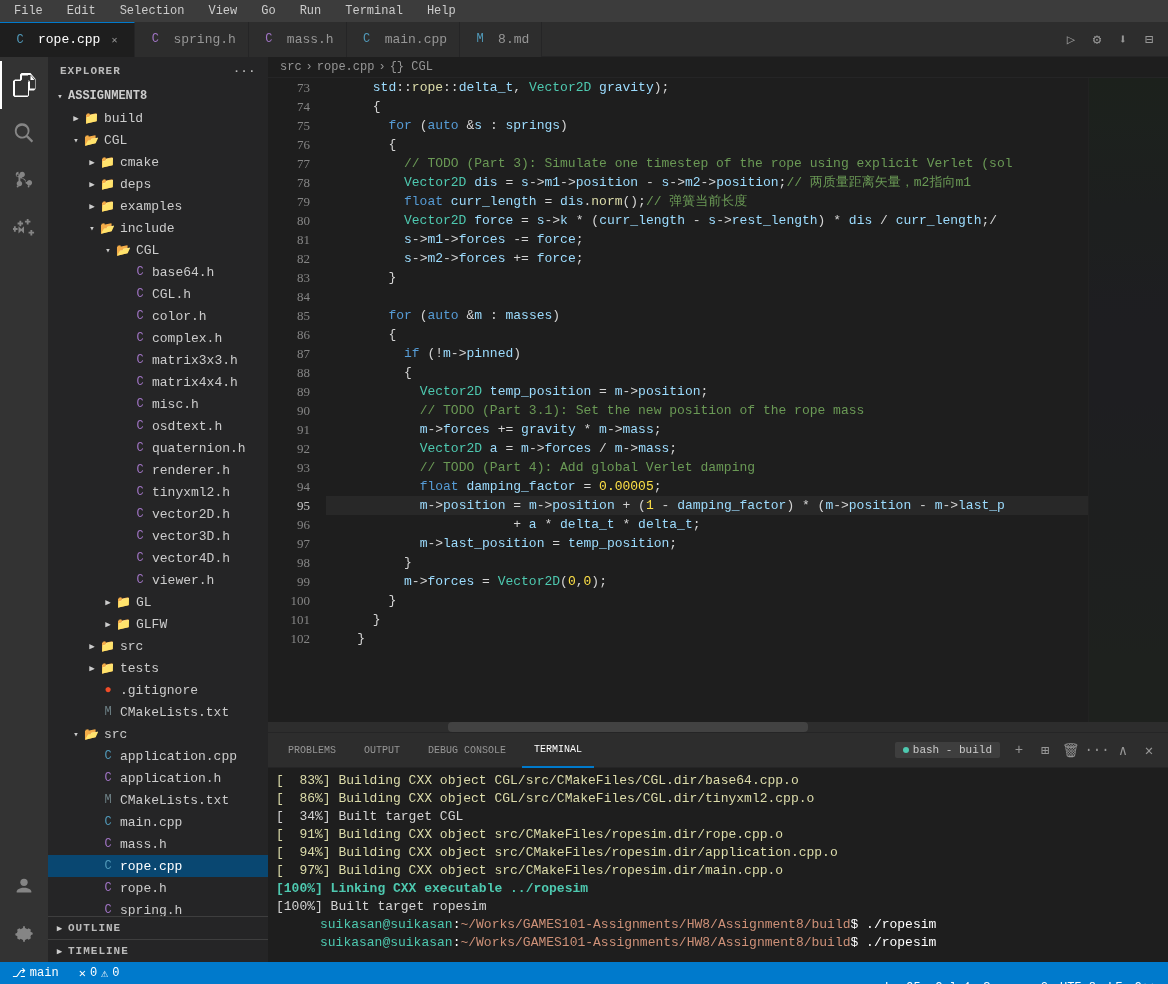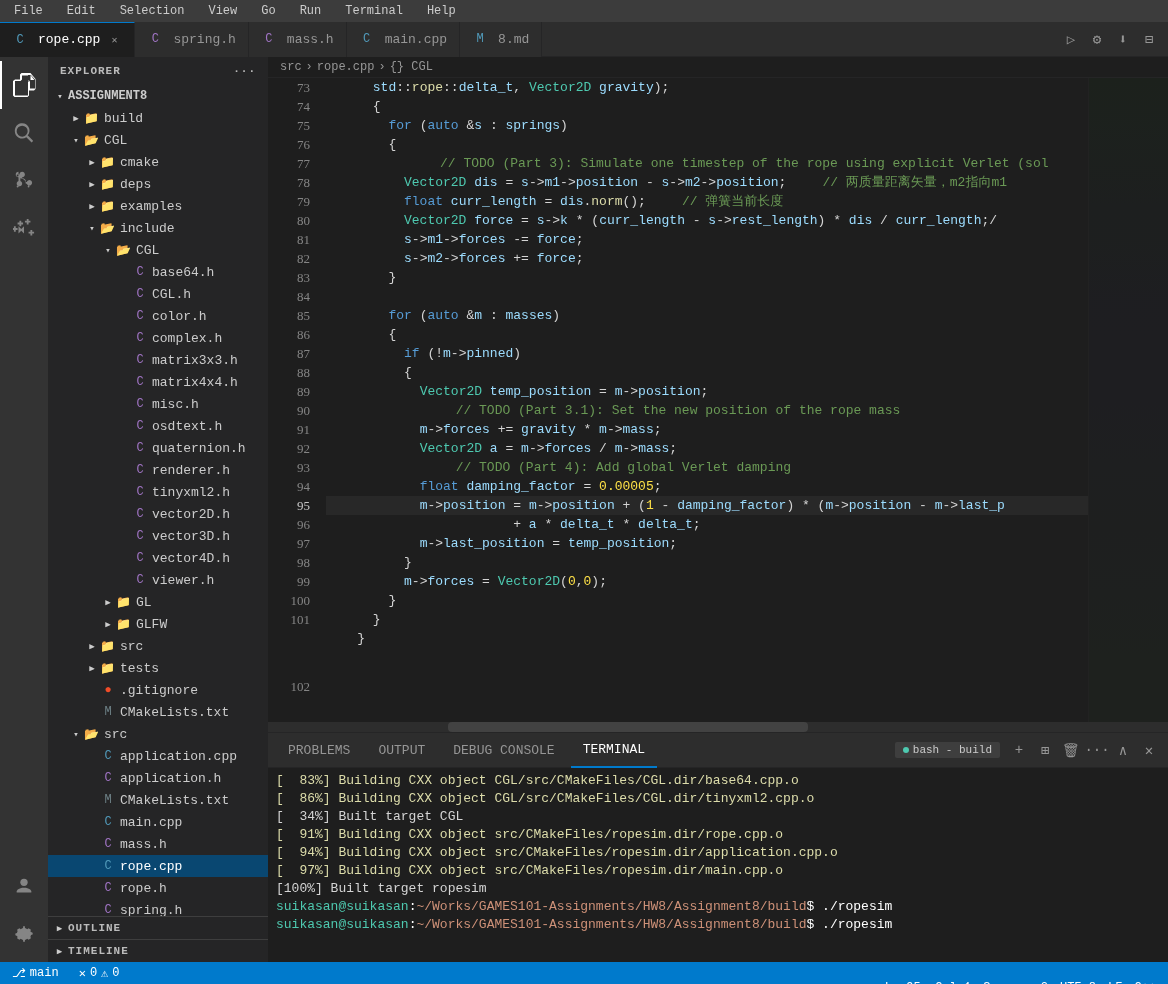--- a/index.html
+++ b/index.html
@@ -211,21 +211,21 @@
       font-size: 13px;
       white-space: pre;
     }
     .code-content::-webkit-scrollbar { height: 8px; width: 8px; }
     .code-content::-webkit-scrollbar-thumb { background: #424242; }
 
     
     .kw { color: #569cd6; }
     .fn { color: #dcdcaa; }
     .num { color: #fde047; }
-    .cmt { color: #6a9955; margin-left: 36px; }
+    .cmt { color: #6a9955; }
     .type { color: #4ec9b0; }
     .var { color: #9cdcfe; }
 
     
     .minimap {
       width: 80px;
       background: #1e1e1e;
       flex-shrink: 0;
       overflow: hidden;
       opacity: 0.6;
@@ -245,21 +245,21 @@
       display: flex;
       align-items: center;
       background: #2d2d2d;
       height: 35px;
       border-bottom: 1px solid #252526;
       padding: 0 8px;
       gap: 4px;
     }
     .panel-tab {
       padding: 4px 12px;
-      font-size: 13px;
+      font-size: 10px;
       cursor: pointer;
       color: #969696;
       height: 35px;
       display: flex;
       align-items: center;
     }
     .panel-tab.active { color: #ffffff; border-bottom: 2px solid #007acc; }
     .panel-actions {
       margin-left: auto;
       display: flex;
@@ -286,21 +286,21 @@
       font-size: 13px;
       line-height: 18px;
     }
     .terminal-content::-webkit-scrollbar { width: 6px; }
     .terminal-content::-webkit-scrollbar-thumb { background: #424242; }
     .term-line { white-space: pre-wrap; word-break: break-all; }
     .term-orange { color: #ce9178; }
     .term-yellow { color: #dcdcaa; }
     .term-bold-green { color: #4ec9b0; font-weight: bold; }
     .term-white { color: #ffffff; }
-    .term-prompt { color: #4fc1ff; }
+    .term-prompt { color: #4fc1ff; margin-left: 44px; }
 
     
     .bash-badge {
       background: #3e3e3e;
       color: #cccccc;
       font-size: 11px;
       padding: 2px 8px;
       border-radius: 2px;
       margin-right: 4px;
       display: flex;
@@ -705,21 +705,21 @@
           <div style="line-height:19px;">92</div>
           <div style="line-height:19px;">93</div>
           <div style="line-height:19px;">94</div>
           <div style="line-height:19px;color:#c6c6c6;">95</div>
           <div style="line-height:19px;">96</div>
           <div style="line-height:19px;">97</div>
           <div style="line-height:19px;">98</div>
           <div style="line-height:19px;">99</div>
           <div style="line-height:19px;">100</div>
           <div style="line-height:19px;">101</div>
-          <div style="line-height:19px;margin-top:48px;">102</div>
+          <div style="line-height:19px;">102</div>
         </div>
       <div class="code-content" id="code-content"><div style="line-height:19px;">      <span class="var">std</span>::<span class="fn">rope</span>::<span class="var">delta_t</span>, <span class="type">Vector2D</span> <span class="var">gravity</span>);&nbsp;</div><div style="line-height:19px;">      {&nbsp;</div><div style="line-height:19px;">        <span class="kw">for</span> (<span class="kw">auto</span> &amp;<span class="var">s</span> : <span class="var">springs</span>)&nbsp;</div><div style="line-height:19px;">        {&nbsp;</div><div style="line-height:19px;">          <span class="cmt">// TODO (Part 3): Simulate one timestep of the rope using explicit Verlet (sol</span>&nbsp;</div><div style="line-height:19px;">          <span class="type">Vector2D</span> <span class="var">dis</span> = <span class="var">s</span>-&gt;<span class="var">m1</span>-&gt;<span class="var">position</span> - <span class="var">s</span>-&gt;<span class="var">m2</span>-&gt;<span class="var">position</span>;<span class="cmt">// 两质量距离矢量，m2指向m1</span>&nbsp;</div><div style="line-height:19px;">          <span class="kw">float</span> <span class="var">curr_length</span> = <span class="var">dis</span>.<span class="fn">norm</span>();<span class="cmt">// 弹簧当前长度</span>&nbsp;</div><div style="line-height:19px;">          <span class="type">Vector2D</span> <span class="var">force</span> = <span class="var">s</span>-&gt;<span class="var">k</span> * (<span class="var">curr_length</span> - <span class="var">s</span>-&gt;<span class="var">rest_length</span>) * <span class="var">dis</span> / <span class="var">curr_length</span>;/&nbsp;</div><div style="line-height:19px;">          <span class="var">s</span>-&gt;<span class="var">m1</span>-&gt;<span class="var">forces</span> -= <span class="var">force</span>;&nbsp;</div><div style="line-height:19px;">          <span class="var">s</span>-&gt;<span class="var">m2</span>-&gt;<span class="var">forces</span> += <span class="var">force</span>;&nbsp;</div><div style="line-height:19px;">        }&nbsp;</div><div style="line-height:19px;">&nbsp;</div><div style="line-height:19px;">        <span class="kw">for</span> (<span class="kw">auto</span> &amp;<span class="var">m</span> : <span class="var">masses</span>)&nbsp;</div><div style="line-height:19px;">        {&nbsp;</div><div style="line-height:19px;">          <span class="kw">if</span> (!<span class="var">m</span>-&gt;<span class="var">pinned</span>)&nbsp;</div><div style="line-height:19px;">          {&nbsp;</div><div style="line-height:19px;">            <span class="type">Vector2D</span> <span class="var">temp_position</span> = <span class="var">m</span>-&gt;<span class="var">position</span>;&nbsp;</div><div style="line-height:19px;">            <span class="cmt">// TODO (Part 3.1): Set the new position of the rope mass</span>&nbsp;</div><div style="line-height:19px;">            <span class="var">m</span>-&gt;<span class="var">forces</span> += <span class="var">gravity</span> * <span class="var">m</span>-&gt;<span class="var">mass</span>;&nbsp;</div><div style="line-height:19px;">            <span class="type">Vector2D</span> <span class="var">a</span> = <span class="var">m</span>-&gt;<span class="var">forces</span> / <span class="var">m</span>-&gt;<span class="var">mass</span>;&nbsp;</div><div style="line-height:19px;">            <span class="cmt">// TODO (Part 4): Add global Verlet damping</span>&nbsp;</div><div style="line-height:19px;">            <span class="kw">float</span> <span class="var">damping_factor</span> = <span class="num">0.00005</span>;&nbsp;</div><div style="line-height:19px;background:#282828;">            <span class="var">m</span>-&gt;<span class="var">position</span> = <span class="var">m</span>-&gt;<span class="var">position</span> + (<span class="num">1</span> - <span class="var">damping_factor</span>) * (<span class="var">m</span>-&gt;<span class="var">position</span> - <span class="var">m</span>-&gt;<span class="var">last_p</span>&nbsp;</div><div style="line-height:19px;">                        + <span class="var">a</span> * <span class="var">delta_t</span> * <span class="var">delta_t</span>;&nbsp;</div><div style="line-height:19px;">            <span class="var">m</span>-&gt;<span class="var">last_position</span> = <span class="var">temp_position</span>;&nbsp;</div><div style="line-height:19px;">          }&nbsp;</div><div style="line-height:19px;">          <span class="var">m</span>-&gt;<span class="var">forces</span> = <span class="type">Vector2D</span>(<span class="num">0</span>,<span class="num">0</span>);&nbsp;</div><div style="line-height:19px;">        }&nbsp;</div><div style="line-height:19px;">      }&nbsp;</div><div style="line-height:19px;">    }&nbsp;</div></div>
       <div class="minimap">
         <div style="height:100%;background:linear-gradient(to bottom, #1a2a1a 0%, #1e1e2a 40%, #1e2a1e 100%);opacity:0.5;"></div>
       </div>
     </div>
 
     <div class="hscroll">
       <div style="height:10px;background:#2d2d2d;position:relative;">
         <div style="position:absolute;left:20%;width:40%;height:100%;background:#424242;border-radius:4px;"></div>
@@ -746,20 +746,21 @@
           <div class="panel-action-btn">✕</div>
         </div>
       </div>
       <div class="terminal-content" id="terminal-content">
           <div class="term-line"><span class="term-yellow">[  83%] Building CXX object CGL/src/CMakeFiles/CGL.dir/base64.cpp.o</span></div>
           <div class="term-line"><span class="term-yellow">[  86%] Building CXX object CGL/src/CMakeFiles/CGL.dir/tinyxml2.cpp.o</span></div>
           <div class="term-line"><span class="">[  34%] Built target CGL</span></div>
           <div class="term-line"><span class="term-yellow">[  91%] Building CXX object src/CMakeFiles/ropesim.dir/rope.cpp.o</span></div>
           <div class="term-line"><span class="term-yellow">[  94%] Building CXX object src/CMakeFiles/ropesim.dir/application.cpp.o</span></div>
           <div class="term-line"><span class="term-yellow">[  97%] Building CXX object src/CMakeFiles/ropesim.dir/main.cpp.o</span></div>
+          <div class="term-line"><span class="term-bold-green">[100%] Linking CXX executable ../ropesim</span></div>
           <div class="term-line"><span class="">[100%] Built target ropesim</span></div>
           <div class="term-line"><span class="term-prompt" style="color:#4ec9b0;">suikasan@suikasan</span><span class="term-white">:</span><span class="term-orange">~/Works/GAMES101-Assignments/HW8/Assignment8/build</span><span class="term-white">$ ./ropesim</span></div>
           <div class="term-line"><span class="term-prompt" style="color:#4ec9b0;">suikasan@suikasan</span><span class="term-white">:</span><span class="term-orange">~/Works/GAMES101-Assignments/HW8/Assignment8/build</span><span class="term-white">$ ./ropesim</span></div>
         </div>
     </div>
   </div>
 </div>
 
 <div class="status-bar">
   <div class="status-item">

